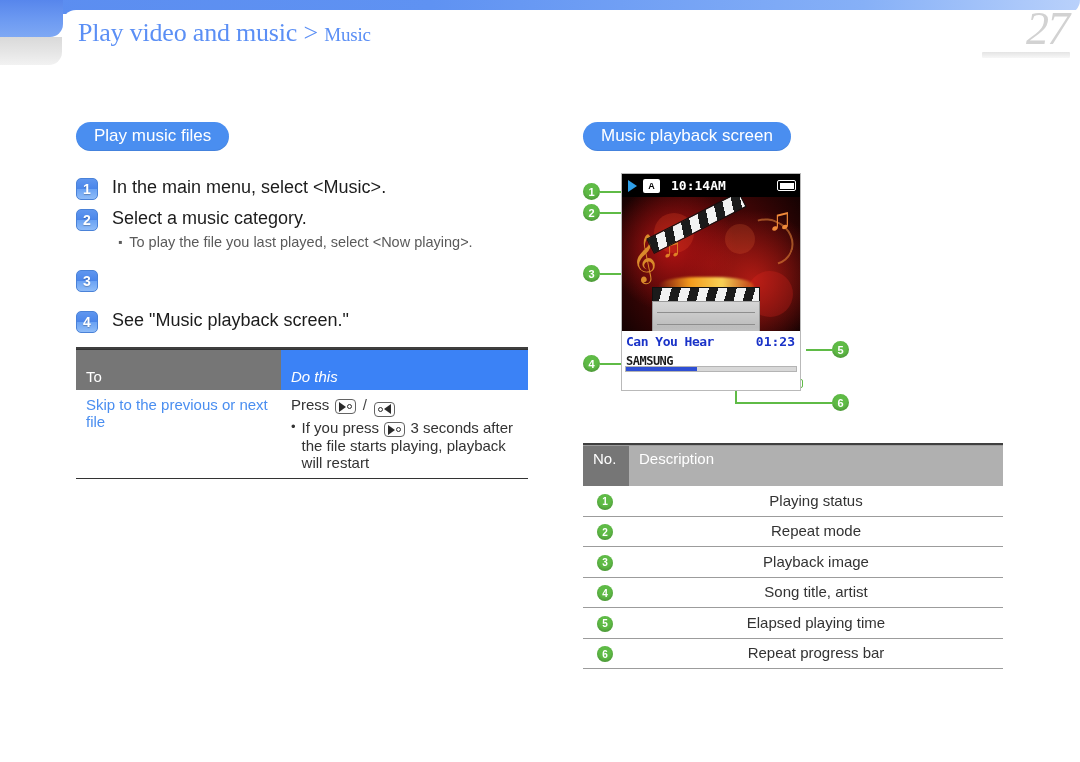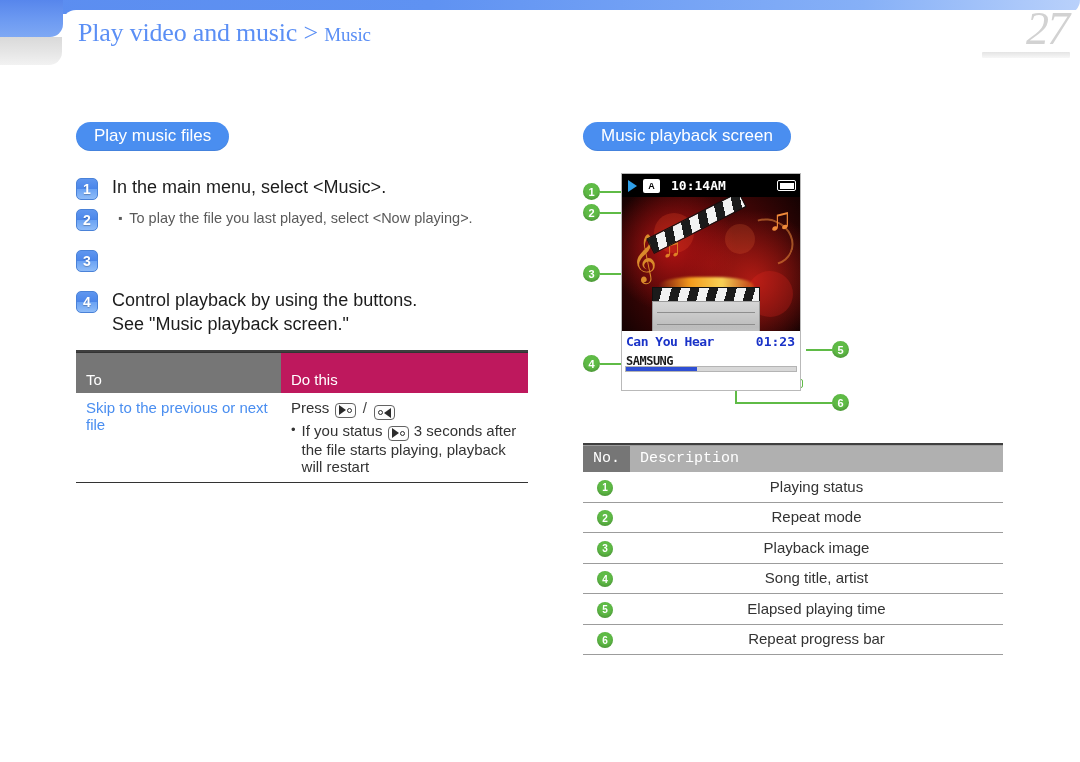--- a/index.html
+++ b/index.html
@@ -108,21 +108,21 @@
   .slash{ color:#444; margin:0 2px; }
 
   
   .tbl { width:452px; margin-top:14px; border-collapse:collapse; }
   .tbl .topline td { border-top:2px solid #3f3f3f; padding:0; height:0; }
   .tbl th {
     font-weight:normal; font-size:15px; color:#fff; text-align:left;
     padding:18px 10px 5px 10px;
   }
   .tbl th.c1 { background:#767676; width:205px; }
-  .tbl th.c2 { background:#be185d; }
+  .tbl th.c2 { background:#3b82f6;font-style:italic; }
   .tbl td {
     font-size:15px; color:#333; vertical-align:top;
     padding:6px 10px 7px 10px; border-bottom:1px solid #333;margin-top:12px;
   }
   .tbl td.k { color:#4a8ef0; }
   .sub-bullet { display:flex; gap:6px; margin-top:2px; }
   .sub-bullet .d{ font-size:13px; }
 
   
   .player-wrap { position:relative; margin-top:22px; height:250px; }
@@ -244,22 +244,21 @@
   }
   .lead{ position:absolute; background:#5fbb46; height:1.5px; }
   .leadv{ position:absolute; background:#5fbb46; width:1.5px; }
   .hl{ position:absolute; border:1.5px solid #5fbb46; border-radius:2px; }
 
   
   .tbl2 { width:420px; margin-top:20px; border-collapse:collapse; }
   .tbl2 .topline td { border-top:2px solid #3f3f3f; padding:0; height:0; }
   .tbl2 th {
     font-weight:normal; font-size:15px; color:#fff; text-align:left;
-    padding:4px 10px 5px 10px;
-    font-family:Liberation Mono, monospace;
+    padding:4px 10px 19px 10px;
   }
   .tbl2 th.c1 { background:#767676; width:46px; }
   .tbl2 th.c2 { background:#b0b0b0; }
   .tbl2 td {
     font-size:15px; color:#333; padding:5px 10px 6px 10px;
     border-bottom:1px solid #9c9c9c; vertical-align:middle;text-align:center;
   }
   .tbl2 td.numcell{ text-align:left; padding-left:14px; }
   .num-badge{
     display:inline-flex;align-items:center;justify-content:center;
@@ -295,39 +294,39 @@
       <div class="step">
         <div class="step-num">1</div>
         <div class="step-body">
           <div class="step-text">In the main menu, select &lt;Music&gt;.</div>
         </div>
       </div>
 
       <div class="step">
         <div class="step-num">2</div>
         <div class="step-body">
+          <div class="step-text">Select a music category.</div>
           <div class="bullet-note">
             <span class="dot">▪</span>
             <span>To play the file you last played, select &lt;Now playing&gt;.</span>
           </div>
         </div>
       </div>
 
       <div class="gap-sm"></div>
 
       <div class="step">
         <div class="step-num">3</div>
       </div>
 
       <div class="gap-sm"></div>
 
       <div class="step">
         <div class="step-num">4</div>
         <div class="step-body">
-          <div class="step-text">Control playback by using the buttons.</div>
           <div class="step-text">See "Music playback screen."</div>
         </div>
       </div>
     </div>
 
     
     <table class="tbl">
       <tbody>
           <tr class="topline">
             <td colspan="2"></td>
@@ -347,21 +346,21 @@
                 </span>
             <span class="slash">/</span>
             <span class="keyicon">
                   <i class="ring"></i>
                   <i class="tri-l"></i>
                 </span>
           </div>
           <div class="sub-bullet">
             <span class="d">•</span>
             <span>
-              <span>If you status</span>
+              <span>If you press</span>
               <span class="keyicon">
                     <i class="tri-r"></i>
                     <i class="ring"></i>
                   </span>
               <span>3 seconds after the file starts playing, playback will restart</span>
             </span>
           </div>
         </td>
       </tr>
     </tbody>

